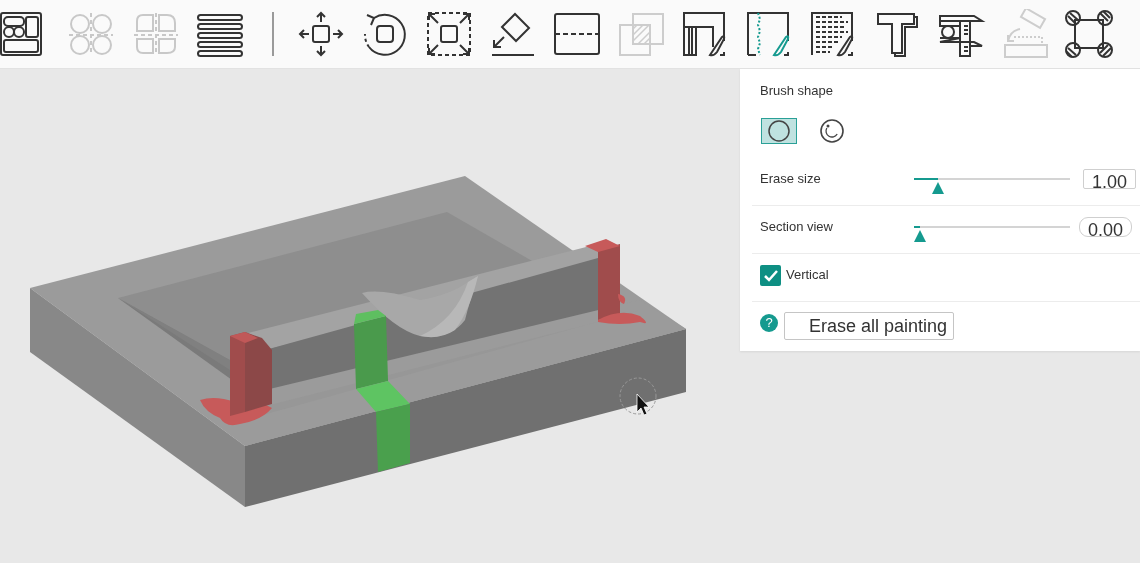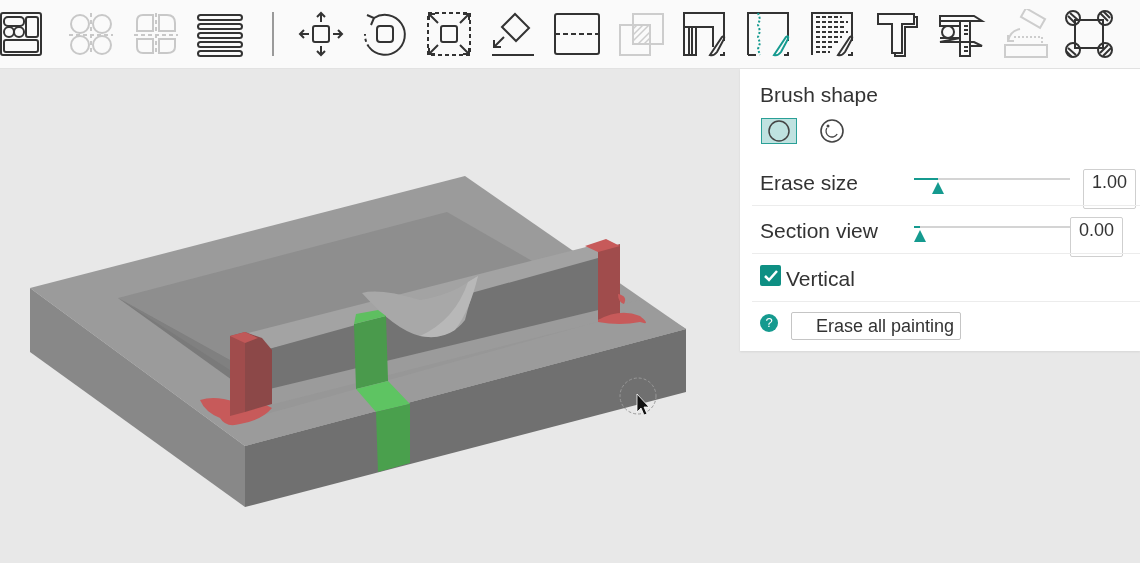--- a/index.html
+++ b/index.html
@@ -4,29 +4,29 @@
 <style>
   html, body { margin:0; padding:0; }
   body { width:1140px; height:563px; overflow:hidden; background:#e8e8e8; font-family:"Liberation Sans", sans-serif; position:relative; }
   .toolbar { position:absolute; left:0; top:0; width:1140px; height:68px; background:#fafafa; border-bottom:1px solid #e2e2e2; }
   .tb-icon { position:absolute; top:8px; width:52px; height:52px; display:flex; align-items:center; justify-content:center; cursor:pointer; }
   .tb-icon svg { width:50px; height:50px; }
   .tb-sep { position:absolute; left:272px; top:12px; width:2px; height:44px; background:#9a9a9a; }
   .viewport { position:absolute; left:0; top:69px; width:1140px; height:494px; }
   .viewport svg { position:absolute; left:0; top:-69px; }
   .panel { position:absolute; left:740px; top:69px; width:400px; height:282px; background:#ffffff; box-shadow:0 1px 2px rgba(0,0,0,0.08); }
-  .panel .label { position:absolute; font-size:21px; color:#333; }
+  .panel .label { position:absolute; font-size:13px; color:#333; }
   .divider { position:absolute; left:12px; right:0; height:1px; background:#ececec; }
   .shape-btn { position:absolute; width:36px; height:26px; display:flex; align-items:center; justify-content:center; cursor:pointer; }
   .shape-btn.active { background:#bfe2e0; border:1px solid #2aa097; box-sizing:border-box; }
   .slider { position:absolute; height:20px; cursor:pointer; }
   .slider .track { position:absolute; left:0; right:0; top:9px; height:2px; background:#d4d4d4; }
   .slider .fill { position:absolute; left:0; top:9px; height:2px; background:#159a8f; }
   .slider .thumb { position:absolute; top:13px; width:0; height:0; border-left:6px solid transparent; border-right:6px solid transparent; border-bottom:12px solid #159a8f; transform:translateX(-6px); }
-  .num-input { position:absolute; width:53px; height:40px; border:1px solid #cfcfcf; border-radius:2px; font-size:18px; color:#333; text-align:center; line-height:24px; background:#fff; box-sizing:border-box; }
+  .num-input { position:absolute; width:53px; height:20px; border:1px solid #cfcfcf; border-radius:2px; font-size:18px; color:#333; text-align:center; line-height:24px; background:#fff; box-sizing:border-box; }
   .checkbox { position:absolute; width:21px; height:21px; background:#0e8f83; border-radius:2px; display:flex; align-items:center; justify-content:center; cursor:pointer; }
   .help { position:absolute; width:18px; height:18px; border-radius:50%; background:#159a8f; color:#fff; font-size:13px; text-align:center; line-height:18px; }
   .erase-btn { position:absolute; height:28px; border:1px solid #c5c5c5; border-radius:2px; background:#fff; font-size:18px; color:#333; padding:0 6px; line-height:26px; box-sizing:border-box; cursor:pointer; font-family:"Liberation Sans", sans-serif; }
 </style>
 </head>
 <body>
 
 <div class="toolbar">
 
   <div class="tb-icon" style="left:-6px">
@@ -240,26 +240,26 @@
   </div>
   <div class="num-input" style="left:343px;top:100px;">1.00</div>
   <div class="divider" style="top:136px;"></div>
 
   <div class="label" style="left:20px;top:150px;">Section view</div>
   <div class="slider" style="left:174px;top:148px;width:156px;">
     <div class="track"></div>
       <div class="fill" style="width:6px"></div>
       <div class="thumb" style="left:6px"></div>
   </div>
-  <div class="num-input" style="left:330px;top:148px;">0.00</div>
+  <div class="num-input" style="left:339px;top:148px;border-radius:9px;">0.00</div>
   <div class="divider" style="top:184px;"></div>
 
   <div class="checkbox" style="left:20px;top:196px;">
     <svg width="16" height="16" viewBox="0 0 16 16">
         <path d="M2 8 L6 12 L14 3" fill="none" stroke="#fff" stroke-width="2.5"></path>
       </svg>
   </div>
   <div class="label" style="left:46px;top:198px;">Vertical</div>
   <div class="divider" style="top:232px;"></div>
 
   <div class="help" style="left:20px;top:245px;">?</div>
-  <button class="erase-btn" style="left:51px;top:243px;padding-left:24px;">Erase all painting</button>
+  <button class="erase-btn" style="left:44px;top:243px;padding-left:24px;">Erase all painting</button>
 </div>
 
 </body></html>

